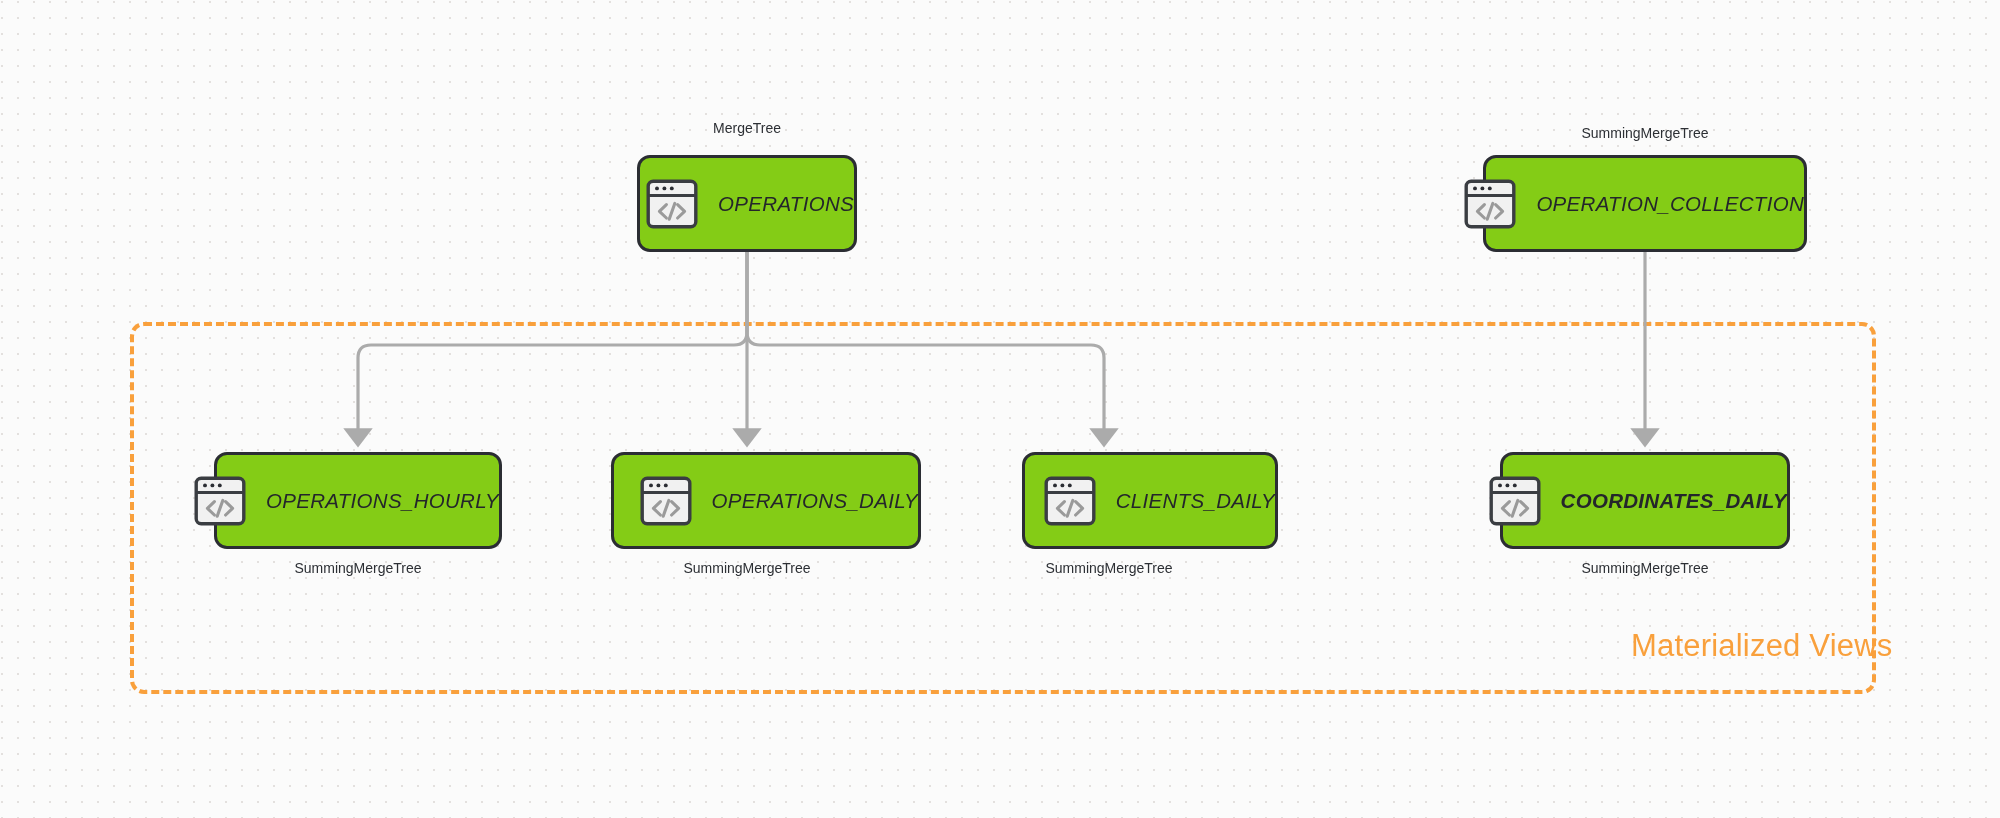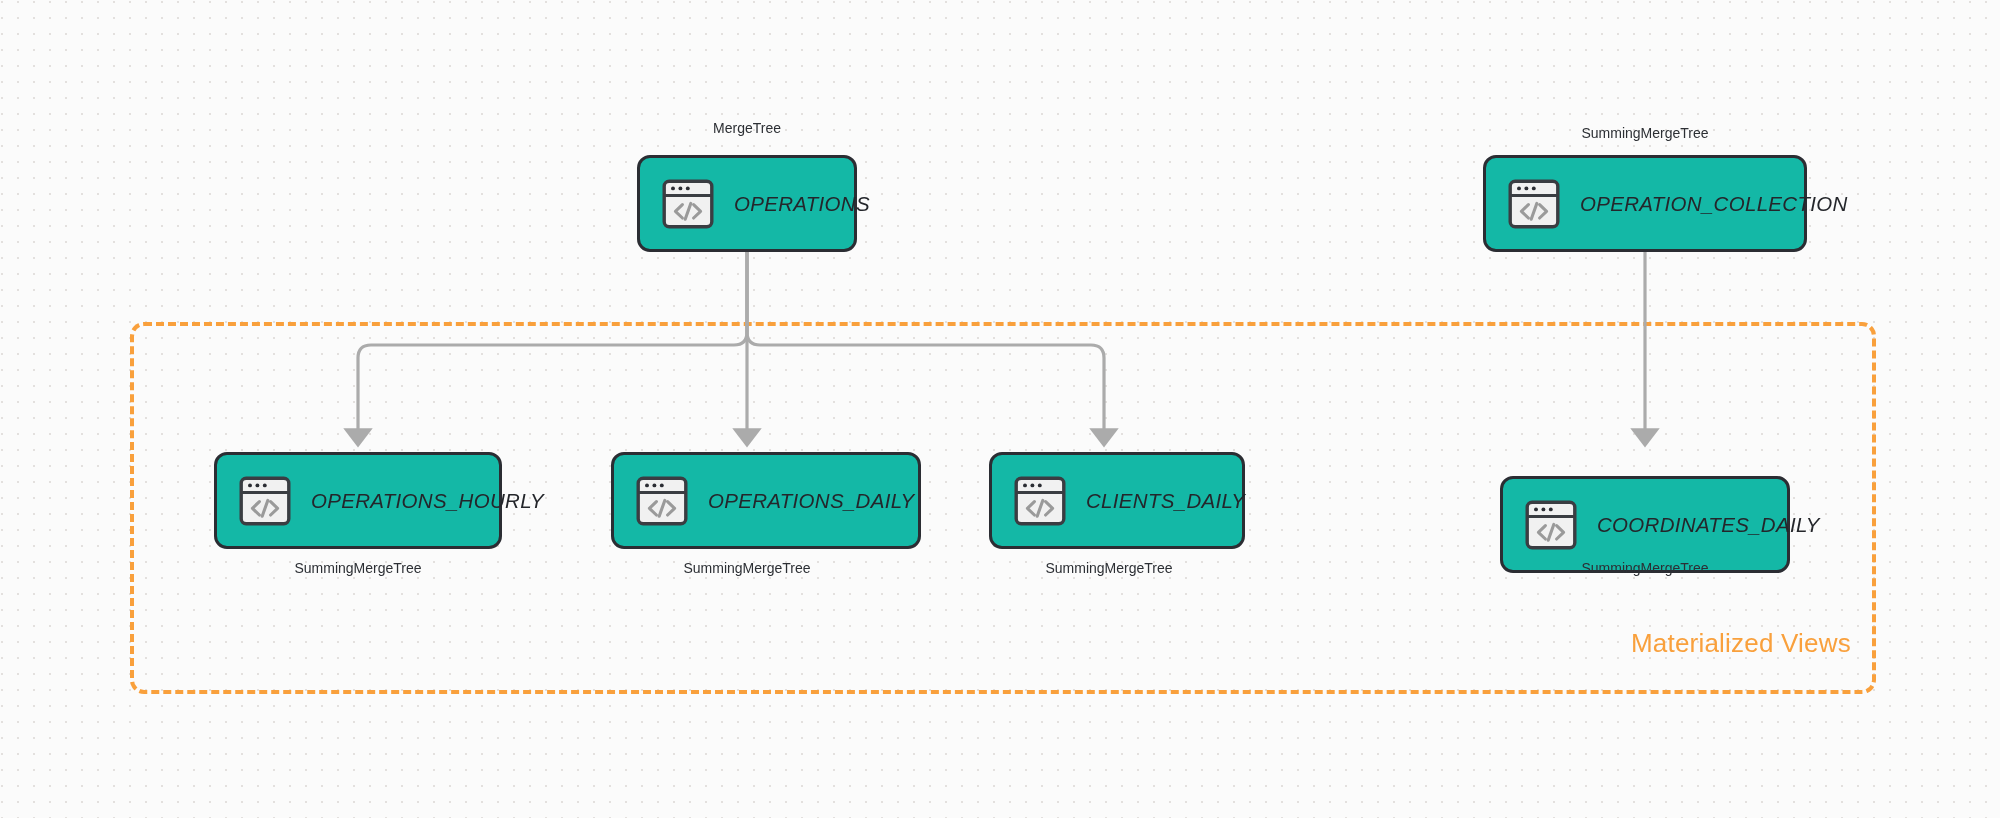--- a/index.html
+++ b/index.html
@@ -17,38 +17,39 @@
   
   .mv-group{
     position:absolute;
     border:4px dashed #F9A03C;
     border-radius:14px;
     pointer-events:none;
   }
   .mv-label{
     position:absolute;
     color:#F9A03C;
-    font-size:26px;
+    font-size:31px;
     letter-spacing:.2px;
     white-space:nowrap;
   }
 
   
   #wires{ position:absolute; left:0; top:0; width:2000px; height:818px; }
 
   
   .node{
     position:absolute;
-    background:#14b8a6;
+    background:#84cc16;
     border:3.2px solid #2B2D33;
     border-radius:13px;
     display:flex;
     align-items:center;
     padding-left:22px;
     gap:20px;
+    justify-content:flex-end;
   }
   .node-icon{ flex:0 0 auto; display:block; }
   .node-label{
     font-style:italic;
     font-size:20.5px;
     color:#24262B;
     letter-spacing:.3px;
     white-space:nowrap;
   }
   .engine-caption{
@@ -138,36 +139,36 @@
       <circle cx="18.4" cy="9.4" r="1.95" fill="#2B2D33"></circle>
       <circle cx="25.8" cy="9.4" r="1.95" fill="#2B2D33"></circle>
       <path d="M20.4,25.6 L13.4,32.3 L20.4,39" fill="none" stroke="#9A9A9A" stroke-width="3.1" stroke-linecap="round" stroke-linejoin="round"></path>
       <path d="M31.6,25.6 L38.6,32.3 L31.6,39" fill="none" stroke="#9A9A9A" stroke-width="3.1" stroke-linecap="round" stroke-linejoin="round"></path>
       <line x1="28.8" y1="24.4" x2="23.2" y2="40.2" stroke="#9A9A9A" stroke-width="3.1" stroke-linecap="round"></line>
     </svg>
     <span class="node-label">OPERATIONS_DAILY</span>
   </div>
   <div class="engine-caption" style="left:611px; top:560px; width:272px;">SummingMergeTree</div>
 
-  <div class="node" style="left:989px; top:452px; width:256px; height:97px;">
+  <div class="node" style="left:1022px; top:452px; width:256px; height:97px;">
     <svg class="node-icon" width="52" height="50" viewBox="0 0 52 50">
       <rect x="2.2" y="2.2" width="47.6" height="45.6" rx="5" fill="#F1F1F1" stroke="#3A3D42" stroke-width="3.4"></rect>
       <line x1="2.2" y1="16.5" x2="49.8" y2="16.5" stroke="#3A3D42" stroke-width="3"></line>
       <circle cx="11" cy="9.4" r="1.95" fill="#2B2D33"></circle>
       <circle cx="18.4" cy="9.4" r="1.95" fill="#2B2D33"></circle>
       <circle cx="25.8" cy="9.4" r="1.95" fill="#2B2D33"></circle>
       <path d="M20.4,25.6 L13.4,32.3 L20.4,39" fill="none" stroke="#9A9A9A" stroke-width="3.1" stroke-linecap="round" stroke-linejoin="round"></path>
       <path d="M31.6,25.6 L38.6,32.3 L31.6,39" fill="none" stroke="#9A9A9A" stroke-width="3.1" stroke-linecap="round" stroke-linejoin="round"></path>
       <line x1="28.8" y1="24.4" x2="23.2" y2="40.2" stroke="#9A9A9A" stroke-width="3.1" stroke-linecap="round"></line>
     </svg>
     <span class="node-label">CLIENTS_DAILY</span>
   </div>
   <div class="engine-caption" style="left:989px; top:560px; width:240px;">SummingMergeTree</div>
 
-  <div class="node" style="left:1500px; top:476px; width:290px; height:97px;">
+  <div class="node" style="left:1500px; top:452px; width:290px; height:97px;font-weight:bold;">
     <svg class="node-icon" width="52" height="50" viewBox="0 0 52 50">
       <rect x="2.2" y="2.2" width="47.6" height="45.6" rx="5" fill="#F1F1F1" stroke="#3A3D42" stroke-width="3.4"></rect>
       <line x1="2.2" y1="16.5" x2="49.8" y2="16.5" stroke="#3A3D42" stroke-width="3"></line>
       <circle cx="11" cy="9.4" r="1.95" fill="#2B2D33"></circle>
       <circle cx="18.4" cy="9.4" r="1.95" fill="#2B2D33"></circle>
       <circle cx="25.8" cy="9.4" r="1.95" fill="#2B2D33"></circle>
       <path d="M20.4,25.6 L13.4,32.3 L20.4,39" fill="none" stroke="#9A9A9A" stroke-width="3.1" stroke-linecap="round" stroke-linejoin="round"></path>
       <path d="M31.6,25.6 L38.6,32.3 L31.6,39" fill="none" stroke="#9A9A9A" stroke-width="3.1" stroke-linecap="round" stroke-linejoin="round"></path>
       <line x1="28.8" y1="24.4" x2="23.2" y2="40.2" stroke="#9A9A9A" stroke-width="3.1" stroke-linecap="round"></line>
     </svg>

